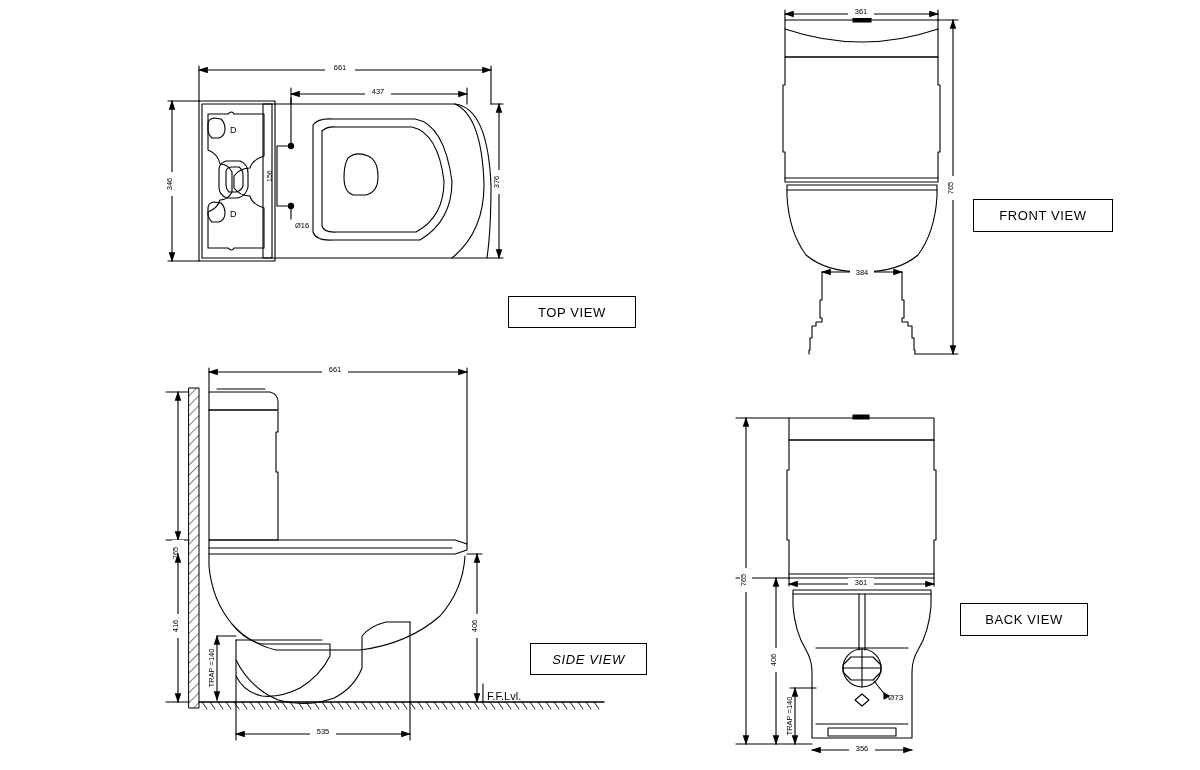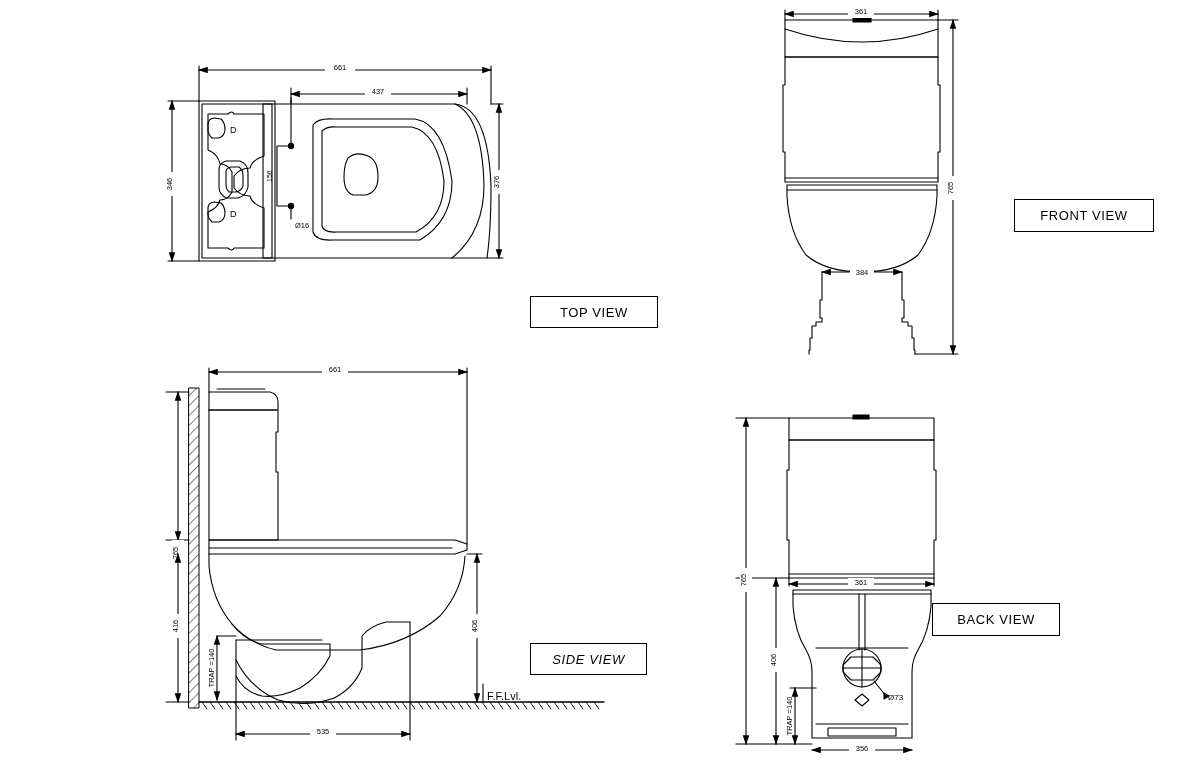--- a/index.html
+++ b/index.html
@@ -3,24 +3,24 @@
 <meta charset="utf-8">
 <style>
   html,body{margin:0;padding:0;background:#ffffff;}
   body{width:1200px;height:770px;position:relative;overflow:hidden;
        font-family:"Liberation Sans",sans-serif;color:#000;}
   .sheet{position:absolute;left:0;top:0;width:1200px;height:770px;}
   svg{display:block;}
   .view-label{position:absolute;border:1.5px solid #000;background:#fff;
       display:flex;align-items:center;justify-content:center;
       font-size:13px;letter-spacing:.6px;color:#000;font-weight:400;}
-  .lbl-top{left:530px;top:296px;width:126px;height:30px;}
-  .lbl-front{left:1014px;top:199px;width:138px;height:31px;}
+  .lbl-top{left:508px;top:296px;width:126px;height:30px;}
+  .lbl-front{left:973px;top:199px;width:138px;height:31px;}
   .lbl-side{left:530px;top:643px;width:115px;height:30px;font-style:italic;}
-  .lbl-back{left:932px;top:603px;width:126px;height:31px;}
+  .lbl-back{left:960px;top:603px;width:126px;height:31px;}
 </style>
 </head>
 <body>
 
 <div class="sheet">
 <svg width="1200" height="770" viewBox="0 0 1200 770">
   <defs>
     <marker id="ar" markerWidth="9" markerHeight="9" refX="8" refY="3" orient="auto" markerUnits="strokeWidth">
       <path d="M0,0 L9,3 L0,6 z" fill="#000"></path>
     </marker>

